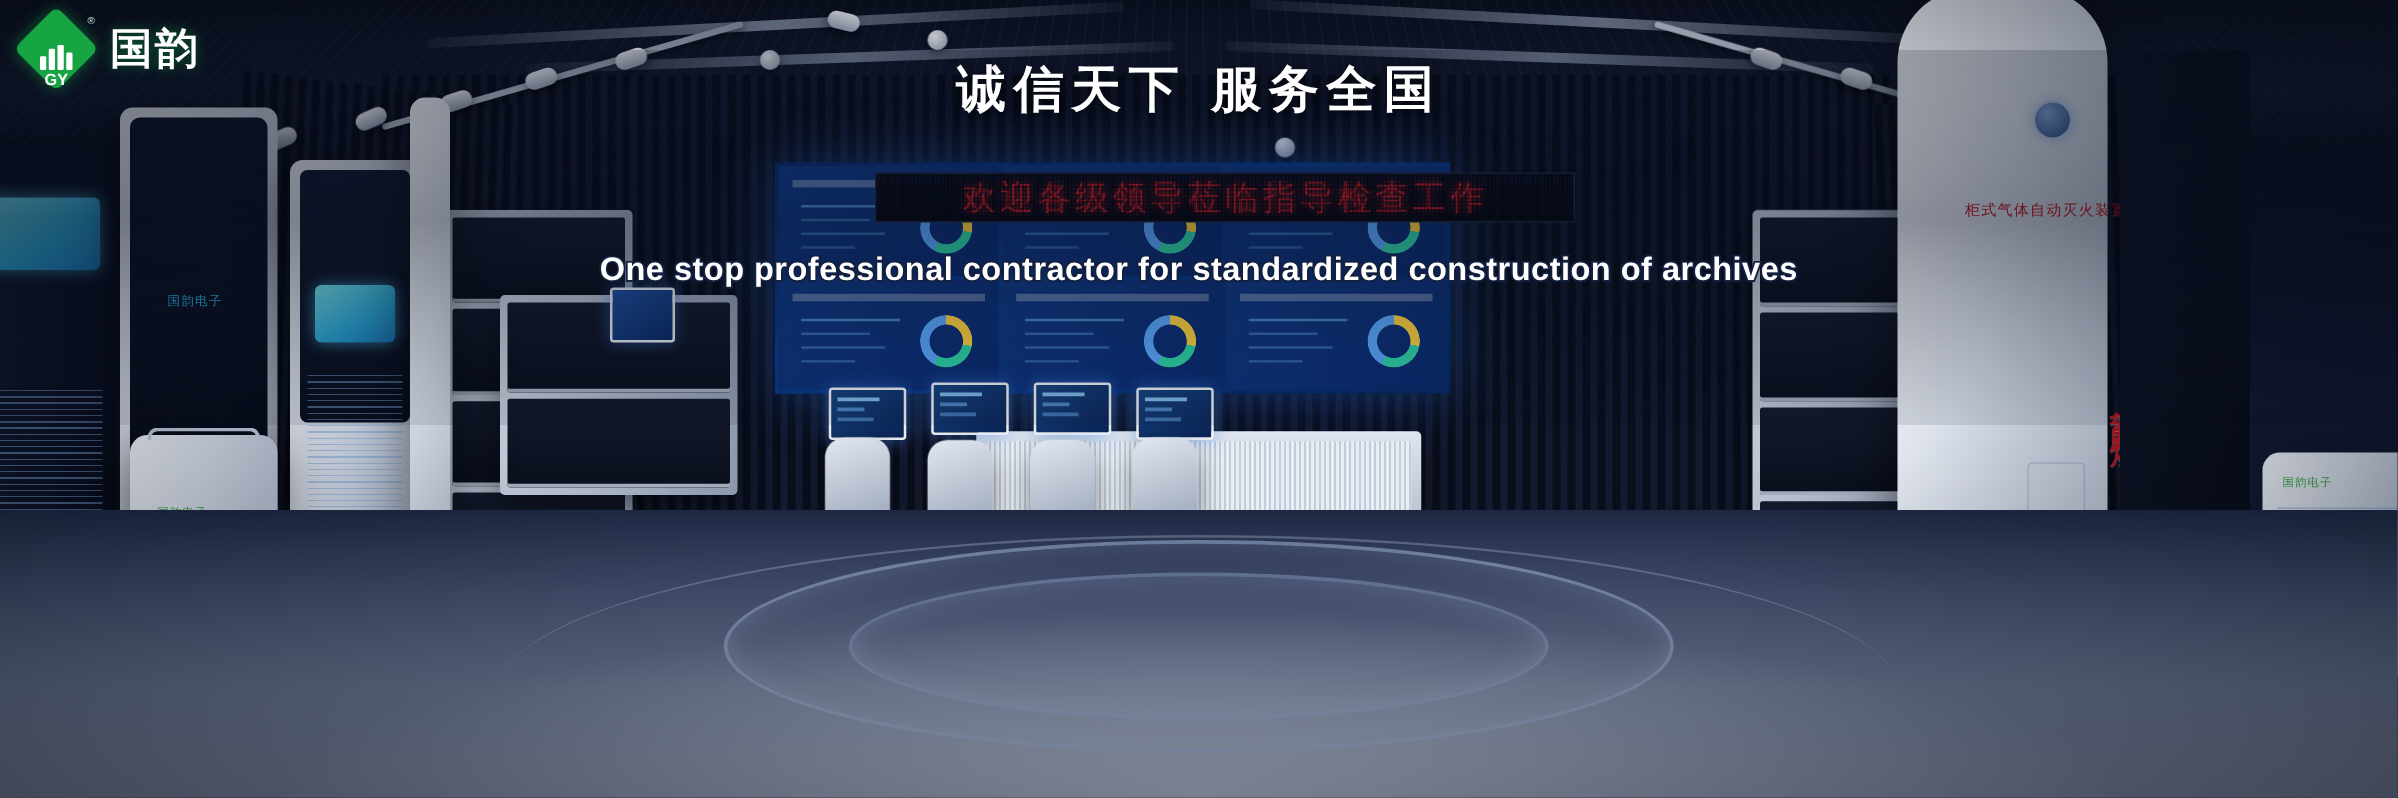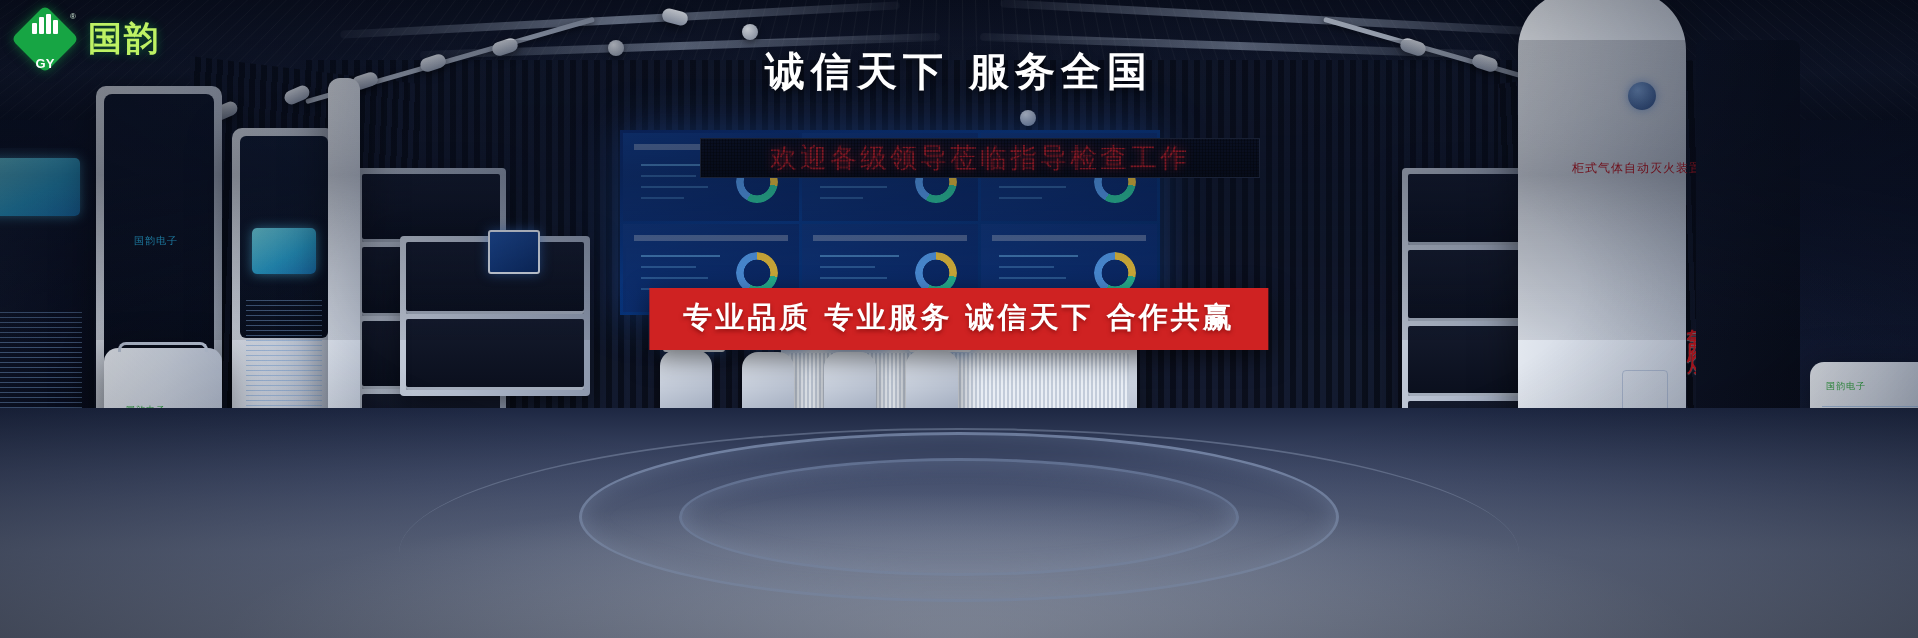--- a/index.html
+++ b/index.html
@@ -309,35 +309,35 @@
   }
   .logo-mark{
     position:relative; width:62px; height:62px;
   }
   .logo-diamond{
     position:absolute; left:7px; top:7px; width:48px; height:48px;
     background:#17a544; transform:rotate(45deg); border-radius:6px;
     box-shadow:0 0 12px rgba(20,180,70,.5);
   }
   .logo-inner{
-    position:absolute; inset:0; display:flex; align-items:center; justify-content:space-between;
+    position:absolute; inset:0; display:flex; align-items:center; justify-content:flex-end;
     flex-direction:column; gap:0;
   }
   .logo-bldgs{ display:flex; align-items:flex-end; gap:2px; height:20px; margin-top:6px;}
   .logo-bldgs i{ display:block; width:5px; background:#ffffff; border-radius:1px;}
   .logo-gy{
     font-size:13px; font-weight:bold; color:#ffffff; line-height:1;
     font-family:"Liberation Sans", sans-serif; letter-spacing:0px; margin-top:1px;
   }
   .logo-r{
     position:absolute; right:0; top:4px; color:#cfe9d6; font-size:8px;
     font-family:"Liberation Sans", sans-serif;
   }
   .logo-text{
-    color:#bef264; font-size:34px; font-weight:bold; letter-spacing:2px;
+    color:#ffffff; font-size:34px; font-weight:bold; letter-spacing:2px;
     font-family:"DejaVu Sans", sans-serif;
     text-shadow:0 0 10px rgba(20,200,80,.45);
   }
 
   .kicker{
     position:absolute; left:0; right:0; top:44px;
     text-align:center;
     color:#ffffff;
     font-size:40px; font-weight:bold; letter-spacing:6px;
     font-family:"DejaVu Sans", sans-serif;
@@ -554,19 +554,17 @@
           </div>
           <div class="logo-gy">GY</div>
         </div>
         <div class="logo-r">®</div>
       </div>
       <div class="logo-text">国韵</div>
     </div>
 
     <div class="kicker">诚信天下 服务全国</div>
 
-
-    <div class="cta">
-      <div class="cta-text">专业品质  专业服务  诚信天下  合作共赢</div>
-    </div>
+    <div class="headline-en">One stop professional contractor for standardized construction of archives</div>
+
 
   </div>
 </div>
 
 </body></html>

